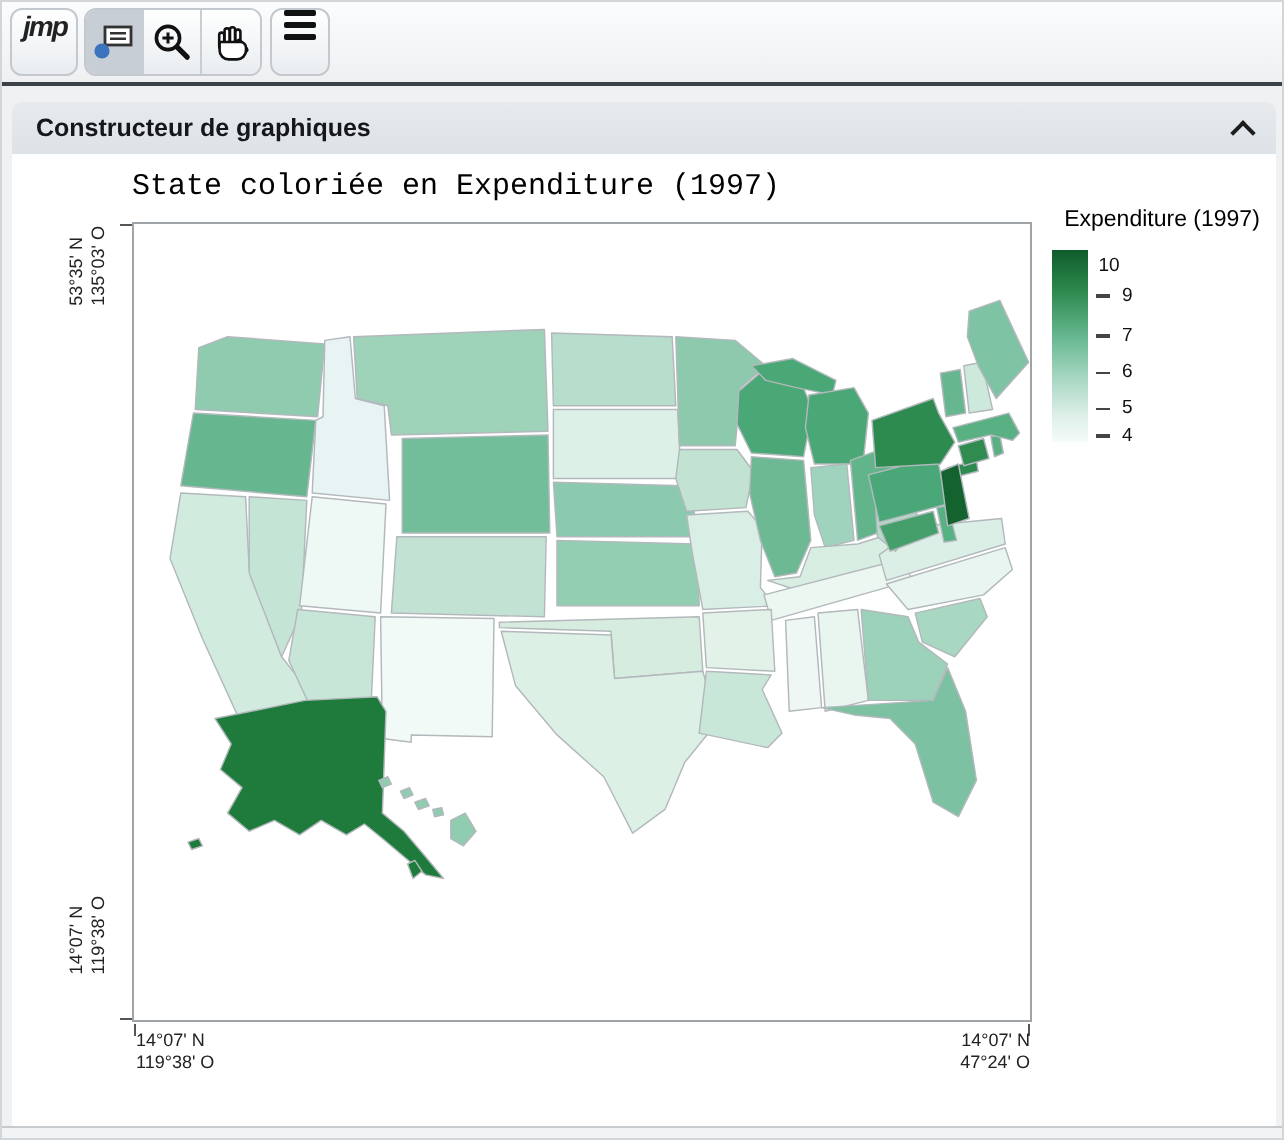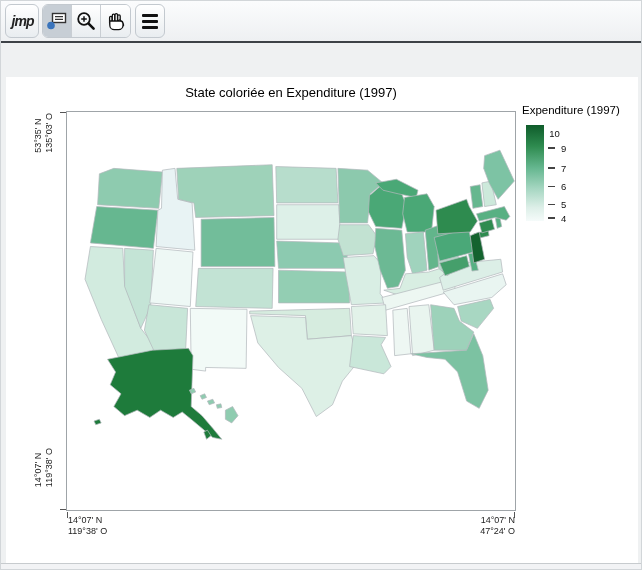--- a/index.html
+++ b/index.html
@@ -6,21 +6,21 @@
   *{box-sizing:border-box;}
   .window{
     position:relative;width:642px;height:570px;overflow:hidden;
     font-family:"Liberation Sans", sans-serif;color:#1a1a1a;
     background:#ffffff;border:1px solid #d2d6d9;
   }
   
   .toolbar{position:absolute;left:0;top:0;width:100%;height:40px;
     background:linear-gradient(#fbfcfd,#eef0f2);}
   .tbtn{position:absolute;top:3px;height:34px;border:1px solid #c3c9cf;border-radius:6px;
-    background:linear-gradient(#ffffff,#e9edf0);display:flex;align-items:center;justify-content:center;cursor:pointer;}
+    background:linear-gradient(#ffffff,#e9edf0);display:flex;align-items:flex-start;justify-content:center;cursor:pointer;}
   .btn-jmp{left:4px;width:34px;}
   .jmp-text{font-style:italic;font-weight:bold;font-size:14px;letter-spacing:-1px;color:#222;position:relative;padding-left:1px;}
   .tool-group{position:absolute;left:41px;top:3px;height:34px;display:flex;border:1px solid #c3c9cf;border-radius:6px;overflow:hidden;}
   .gbtn{width:29px;height:32px;border:none;border-right:1px solid #c9ced3;background:linear-gradient(#ffffff,#e9edf0);
     display:flex;align-items:center;justify-content:center;cursor:pointer;}
   .gbtn:last-child{border-right:none;}
   .gbtn.sel{background:#c7ced5;}
   .btn-menu{left:134px;width:30px;}
   .menu-bars{display:flex;flex-direction:column;gap:3px;}
   .menu-bars i{display:block;width:16px;height:3px;background:#111;border-radius:1px;}
@@ -30,33 +30,33 @@
   .panel-header{position:absolute;left:5px;top:50px;width:632px;height:26px;
     background:linear-gradient(#e7ebee,#dde2e7);border-radius:5px 5px 0 0;
     display:flex;align-items:center;justify-content:space-between;padding:0 12px;}
   .panel-title{font-size:12.5px;font-weight:bold;color:#15171c;}
   .chev{width:9px;height:9px;border-top:2.5px solid #1d1d1d;border-right:2.5px solid #1d1d1d;
     transform:rotate(-45deg);margin-top:4px;cursor:pointer;}
   .report-body{position:absolute;left:5px;top:76px;width:632px;height:486px;background:#ffffff;}
   .bottom-line{position:absolute;left:0;top:562px;width:100%;height:1px;background:#c7cbce;}
   .bottom-strip{position:absolute;left:0;top:563px;width:100%;height:7px;background:#f2f3f5;}
   
-  .chart-title{position:absolute;left:65px;top:84px;width:450px;text-align:center;
-    font-size:13px;color:#000;}
+  .chart-title{position:absolute;left:65px;top:84px;width:450px;text-align:left;
+    font-size:15px;color:#000;font-family:Liberation Mono, monospace;}
   .plot{position:absolute;left:65px;top:110px;width:450px;height:400px;border:1px solid #9fa4a8;background:#fff;}
   .ylab{position:absolute;writing-mode:vertical-rl;transform:rotate(180deg);
     font-size:9px;color:#222;line-height:11px;white-space:nowrap;}
   .ylab-top{left:32px;top:112px;}
   .ylab-bot{left:32px;top:447px;}
   .xlab{position:absolute;font-size:9px;color:#222;line-height:11px;}
   .xlab-left{left:67px;top:514px;text-align:left;}
   .xlab-right{left:400px;top:514px;width:114px;text-align:right;}
   .tick{position:absolute;background:#555;}
   
-  .legend{position:absolute;left:521px;top:103px;width:118px;}
+  .legend{position:absolute;left:521px;top:103px;width:118px;text-align:center;}
   .legend-title{font-size:11.5px;color:#000;margin-bottom:9px;}
   .lbar-wrap{position:relative;margin-left:4px;height:96px;}
   .lbar{position:absolute;left:0;top:0;width:18px;height:96px;}
   .ltick{position:absolute;left:22px;height:2px;display:flex;align-items:center;}
   .ltick i{display:block;width:7px;height:1.5px;background:#444;margin-right:6px;}
   .ltick span{font-size:9.5px;color:#111;transform:translateY(-0.5px);}
   svg.map{position:absolute;left:0;top:0;}
   svg.map polygon{stroke:#b3b8bc;stroke-width:0.8;stroke-linejoin:round;}
 </style>
 </head>
@@ -102,20 +102,24 @@
       <span class="menu-bars">
           <i></i>
           <i></i>
           <i></i>
         </span>
     </div>
   </div>
   <div class="tool-sep"></div>
 
   <div class="panel-bg"></div>
+  <div class="panel-header">
+    <span class="panel-title">Constructeur de graphiques</span>
+    <span class="chev"></span>
+  </div>
   <div class="report-body"></div>
 
   <div class="chart-title">State coloriée en Expenditure (1997)</div>
 
   <div class="ylab ylab-top">
     <div>53°35' N</div>
     <div>135°03' O</div>
   </div>
   <div class="ylab ylab-bot">
     <div>14°07' N</div>

